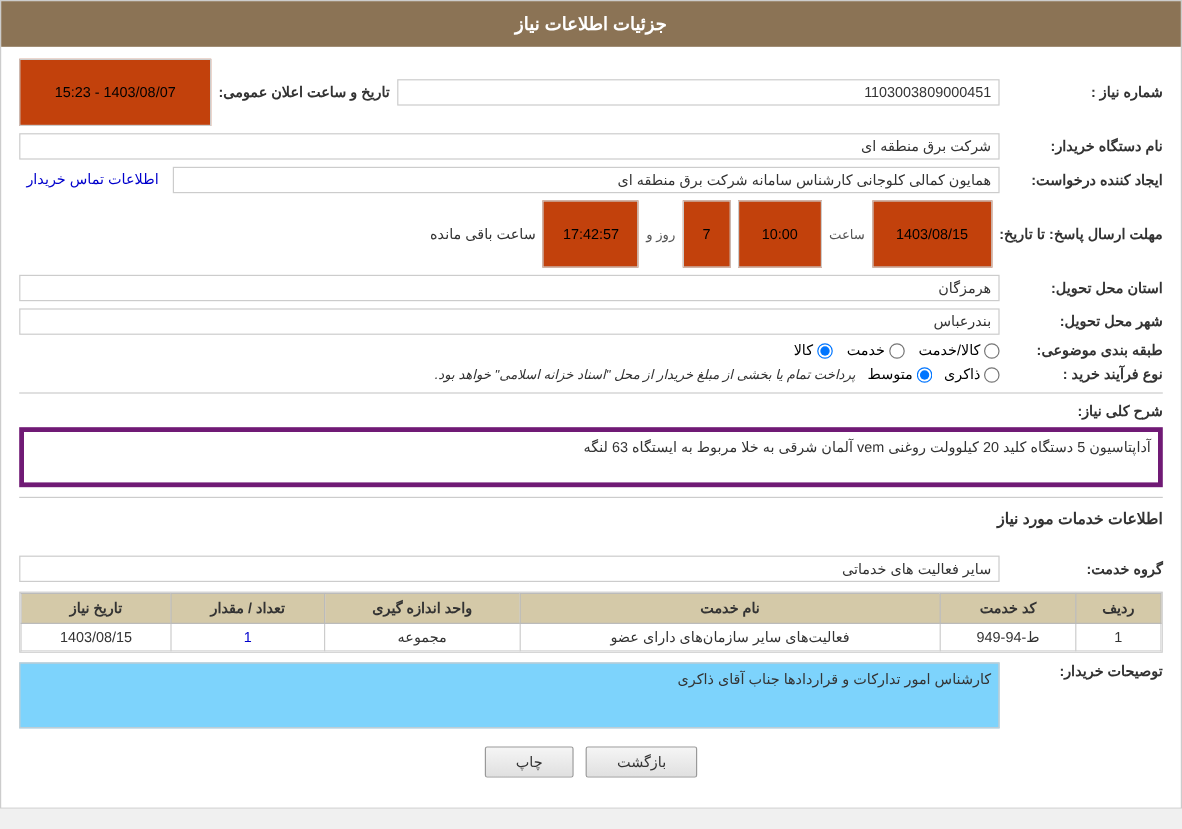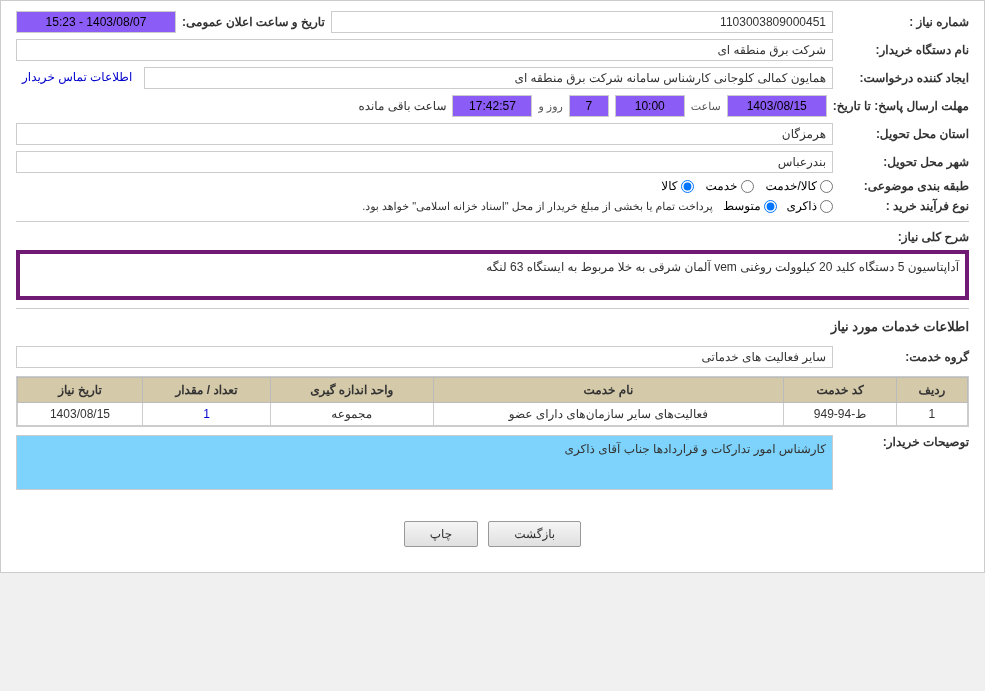--- a/index.html
+++ b/index.html
@@ -55,22 +55,22 @@
       cursor: pointer;
     }
     .date-time-row {
       display: flex;
       align-items: center;
       gap: 6px;
       flex: 1;
     }
     .date-time-box {
       border: 1px solid #ccc;
-      background: #8b5cf6;
-      padding: 3px 6px;
+      background: #c2410c;
+      padding: 20px 6px;
       min-height: 22px;
       text-align: center;
     }
     .date-box { width: 100px; }
     .time-box { width: 70px; }
     .day-box { width: 40px; }
     .countdown-box { width: 80px; }
     .remaining-label {
       white-space: nowrap;
       color: #333;
@@ -91,26 +91,27 @@
       gap: 10px;
     }
     .process-option {
       display: flex;
       align-items: center;
       gap: 3px;
     }
     .process-note {
       color: #333;
       font-size: 11px;
+      font-style: italic;
     }
     .section-title {
       font-size: 13px;
       font-weight: bold;
       color: #333;
-      margin: 10px 0 12px;
+      margin: 10px 0 23px;
       text-align: right;
     }
     .description-box {
       border: 4px solid #701a75;
       background: #fff;
       padding: 6px;
       min-height: 50px;
       text-align: right;
       color: #333;
       width: 100%;
@@ -180,37 +181,37 @@
     }
     .btn {
       padding: 5px 25px;
       border: 1px solid #999;
       background: linear-gradient(to bottom, #f5f5f5, #e0e0e0);
       cursor: pointer;
       font-size: 12px;
       font-family: Tahoma, Arial, sans-serif;
       color: #333;
       border-radius: 2px;
-      margin-top: 16px;
     }
     .divider {
       border: none;
       border-top: 1px solid #ccc;
       margin: 8px 0;
     }
     .inline-label {
       white-space: nowrap;
       color: #555;
       font-size: 11px;
     }
   </style>
 </head>
 <body>
 
 <div class="page-wrapper">
+  <div class="page-header">جزئیات اطلاعات نیاز</div>
 
   <div class="content">
 
     <div class="info-row">
       <span class="info-label">شماره نیاز :</span>
       <div class="info-value">1103003809000451</div>
       <span class="info-label">تاریخ و ساعت اعلان عمومی:</span>
       <div class="date-time-box" style="width:160px;">1403/08/07 - 15:23</div>
     </div>
 

